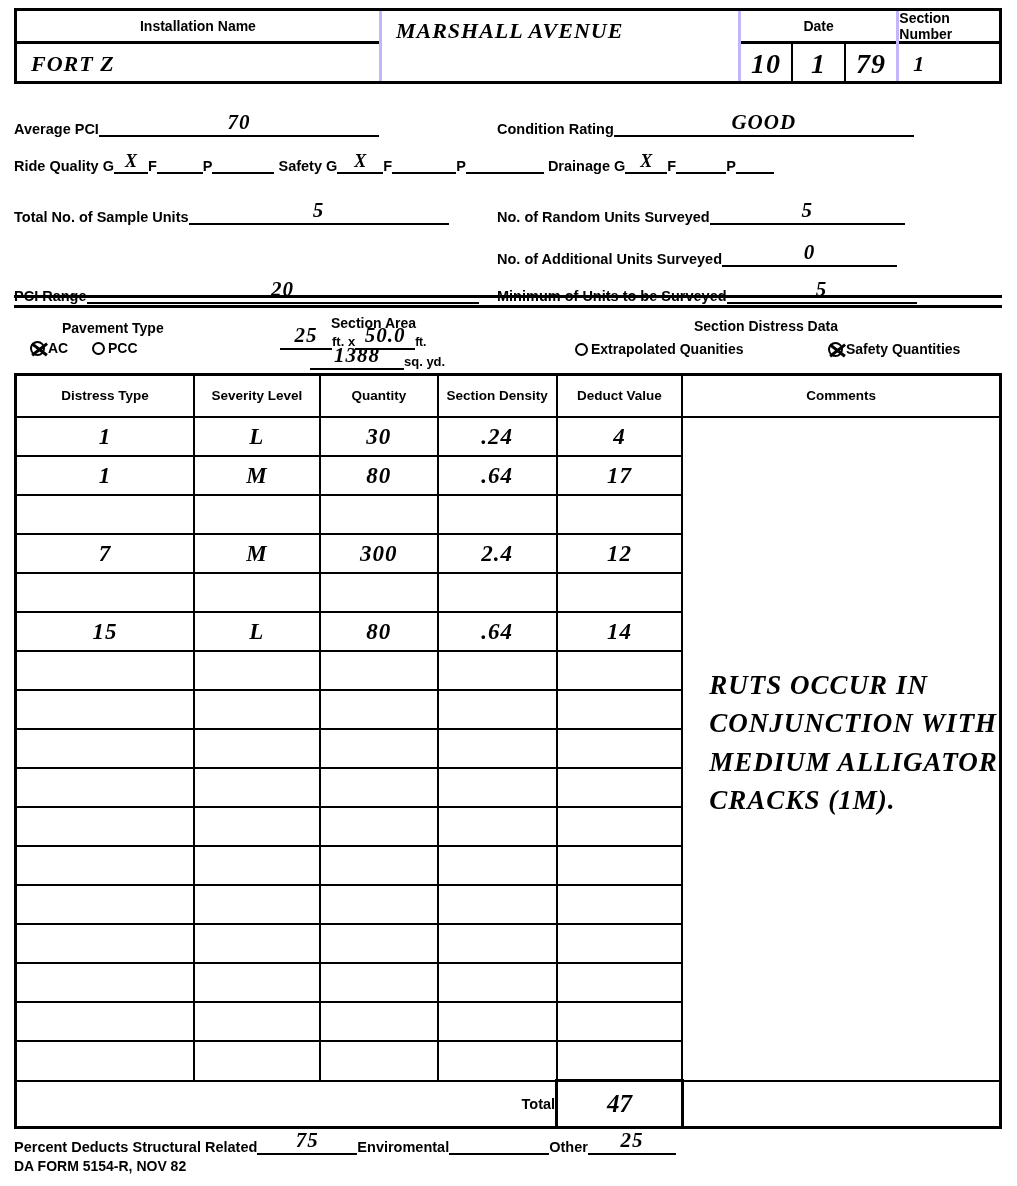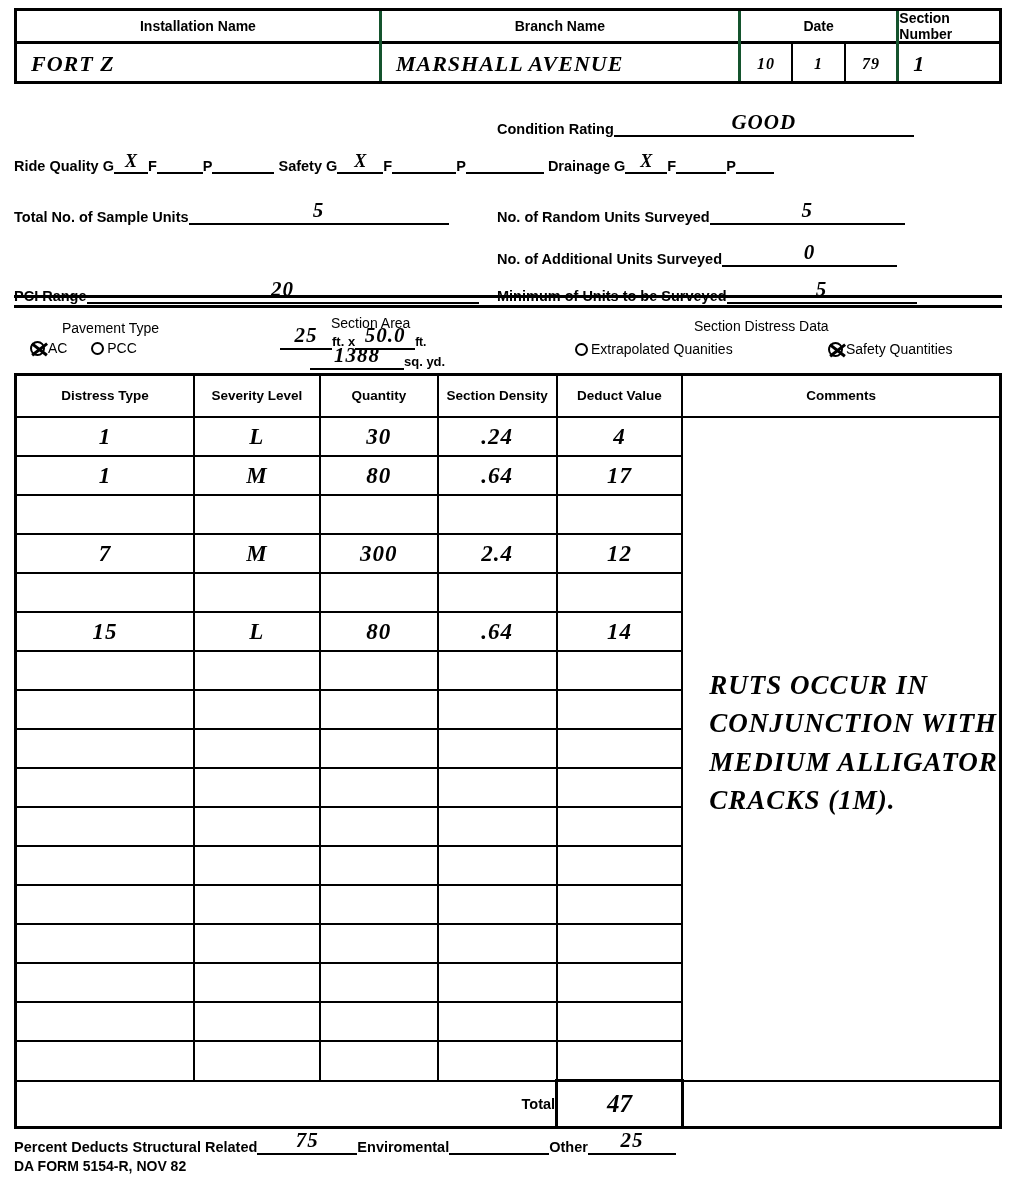--- a/index.html
+++ b/index.html
@@ -2,43 +2,43 @@
 <html><head>
 <meta charset="utf-8">
 <style>
   html,body{margin:0;padding:0;background:#fff;}
   body{font-family:"Liberation Sans", sans-serif;color:#000;}
   #page{position:relative;width:1017px;height:1186px;background:#fff;}
   .hand{font-family:"Liberation Serif", serif;font-style:italic;font-weight:bold;letter-spacing:1px;}
 
   
   .hdr{position:absolute;left:14px;top:8px;width:988px;height:76px;border:3px solid #000;box-sizing:border-box;display:flex;}
-  .hdr .cell{border-right:3px solid #14532d;box-sizing:border-box;position:relative;}
+  .hdr .cell{border-right:3px solid #c4b5fd;box-sizing:border-box;position:relative;}
   .hdr .cell:last-child{border-right:none;}
   .hdr .lbl{height:30px;border-bottom:3px solid #000;display:flex;align-items:center;justify-content:center;font-size:14px;font-weight:bold;}
   .hdr .val{height:40px;display:flex;align-items:center;padding-left:14px;font-size:22px;}
   .c-inst{width:366px;}
   .c-branch{width:360px;}
   .c-date{width:159px;}
   .c-sect{width:100px;}
   .date-sub{display:flex;height:40px;}
-  .date-sub div{flex:1;border-right:2px solid #000;display:flex;align-items:center;justify-content:center;font-size:16px;}
+  .date-sub div{flex:1;border-right:2px solid #000;display:flex;align-items:center;justify-content:center;font-size:28px;}
   .date-sub div:last-child{border-right:none;}
 
   
   .lrow{position:absolute;font-size:14.5px;font-weight:bold;white-space:nowrap;}
   .ul{display:inline-block;border-bottom:2px solid #000;text-align:center;vertical-align:bottom;}
   .hv{font-family:"Liberation Serif", serif;font-style:italic;font-weight:bold;font-size:21px;letter-spacing:1px;}
   .hvs{font-family:"Liberation Serif", serif;font-style:italic;font-weight:bold;font-size:18px;}
 
   
   .dbl{position:absolute;left:14px;width:988px;height:7px;border-top:3px solid #000;border-bottom:3px solid #000;}
 
   
-  .mid{position:absolute;font-size:14px;font-weight:normal;}
+  .mid{position:absolute;font-size:14px;font-weight:bold;}
   .radio{display:inline-block;width:13px;height:13px;border:2px solid #000;border-radius:50%;vertical-align:-2px;margin-right:3px;box-sizing:border-box;}
   .xbox{display:inline-block;width:15px;height:15px;border:2px solid #000;border-radius:50%;vertical-align:-3px;margin-right:3px;box-sizing:border-box;position:relative;}
   .xbox:before,.xbox:after{content:"";position:absolute;left:-2px;top:5px;width:19px;height:2.6px;background:#000;}
   .xbox:before{transform:rotate(38deg);}
   .xbox:after{transform:rotate(-38deg);}
 
   
   .tbl{position:absolute;left:14px;top:373px;width:988px;border:3px solid #000;border-collapse:collapse;box-sizing:border-box;}
   .tbl td,.tbl th{border:2px solid #000;padding:0;}
   .tbl th{font-size:13.5px;font-weight:bold;height:40px;line-height:1.05;}
@@ -57,37 +57,39 @@
 <body>
 
 <div id="page">
 
   <div class="hdr">
     <div class="cell c-inst">
       <div class="lbl">Installation Name</div>
       <div class="val hand">FORT Z</div>
     </div>
     <div class="cell c-branch">
-      <div class="lbl">Branch Name</div>
       <div class="val hand">MARSHALL AVENUE</div>
     </div>
     <div class="cell c-date">
       <div class="lbl">Date</div>
       <div class="date-sub">
         <div class="hand">10</div>
         <div class="hand">1</div>
         <div class="hand">79</div>
       </div>
     </div>
     <div class="cell c-sect">
       <div class="lbl">Section Number</div>
       <div class="val hand">1</div>
     </div>
   </div>
 
+  <div class="lrow" style="left:14px;top:110px;">
+    <span>Average  PCI</span><span class="ul hv" style="width:280px;">70</span>
+  </div>
   <div class="lrow" style="left:497px;top:110px;">
     <span>Condition Rating</span><span class="ul hv" style="width:300px;">GOOD</span>
   </div>
 
   <div class="lrow" style="left:14px;top:151px;">
     <span>Ride Quality</span>
     <span>G</span><span class="ul hvs" style="width:34px;">X</span><span>F</span><span class="ul" style="width:46px;"></span><span>P</span><span class="ul" style="width:62px;"></span>
     <span>Safety</span>
     <span>G</span><span class="ul hvs" style="width:46px;">X</span><span>F</span><span class="ul" style="width:64px;"></span><span>P</span><span class="ul" style="width:78px;"></span>
     <span>Drainage</span>

